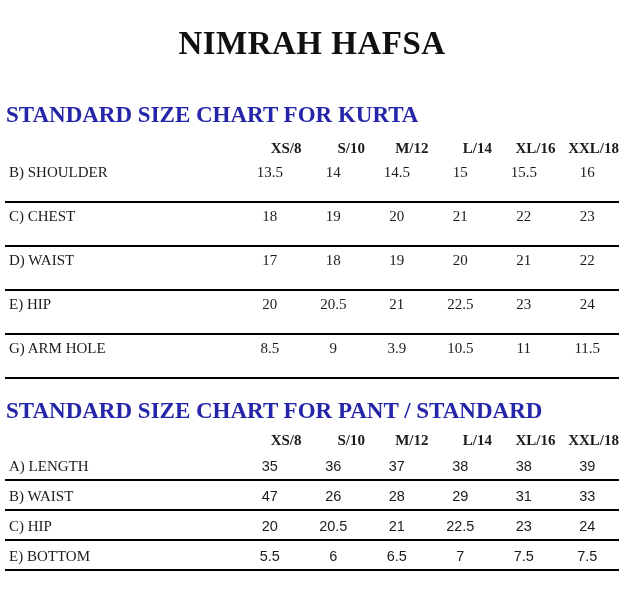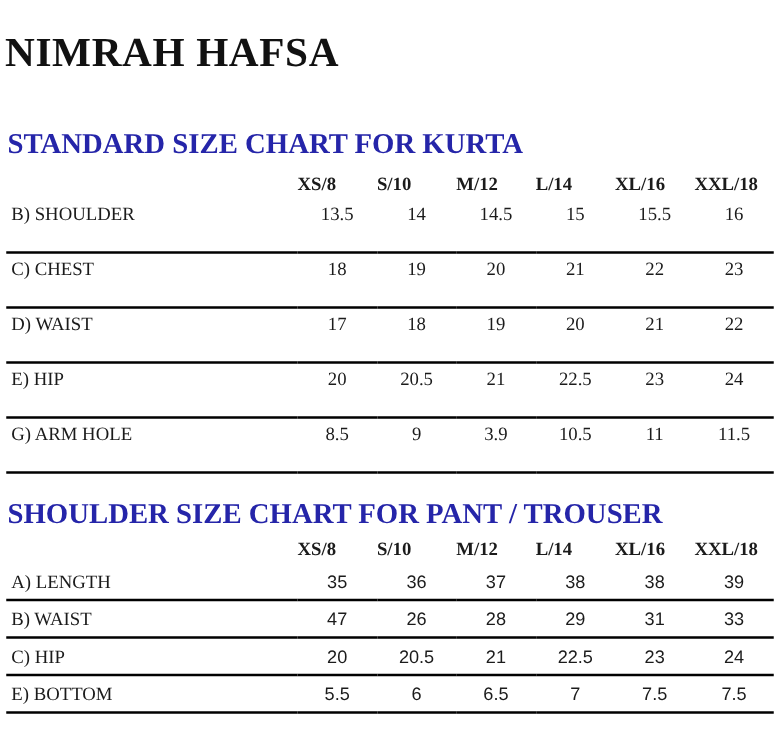--- a/index.html
+++ b/index.html
@@ -9,20 +9,21 @@
     width: 626px; height: 590px;
     background: #ffffff;
     font-family: "Liberation Serif", serif;
     color: var(--text-color);
     overflow: hidden;
   }
   .page { padding: 0 6px 0 4px; }
 
   .doc-title {
     margin: 24px 0 0 0;
+    text-align: center;
     font-size: 33px;
     line-height: 38px;
     font-weight: bold;
     letter-spacing: 0.5px;
     color: #111;
   }
 
   .section-heading {
     font-weight: bold;
     color: var(--heading-color);
@@ -42,21 +43,21 @@
   table.size-table.t1 { margin-top: 11px; }
   table.size-table.t2 { margin-top: 7px; }
 
   col.label-col { width: 233px; }
   col.val-col { width: 63.5px; }
 
   th.size-header-cell {
     font-size: 15px;
     line-height: 18px;
     font-weight: bold;
-    text-align: left;
+    text-align: right;
     padding: 1px 0 2px 0;
     font-family: "Liberation Serif", serif;
   }
   td {
     font-size: 15px;
     line-height: 18px;
     vertical-align: middle;
   }
   tr.data-row { border-bottom: 2px solid var(--rule-color); }
 
@@ -142,21 +143,21 @@
       <td class="size-value-cell">8.5</td>
       <td class="size-value-cell">9</td>
       <td class="size-value-cell">3.9</td>
       <td class="size-value-cell">10.5</td>
       <td class="size-value-cell">11</td>
       <td class="size-value-cell">11.5</td>
     </tr>
   </tbody>
     </table>
 
-  <div class="section-heading second">SHOULDER SIZE CHART FOR PANT / TROUSER</div>
+  <div class="section-heading second">STANDARD SIZE CHART FOR PANT / STANDARD</div>
 
   <table class="size-table t2">
     <colgroup>
       <col class="label-col">
         <col class="val-col">
         <col class="val-col">
         <col class="val-col">
         <col class="val-col">
         <col class="val-col">
         <col class="val-col">

